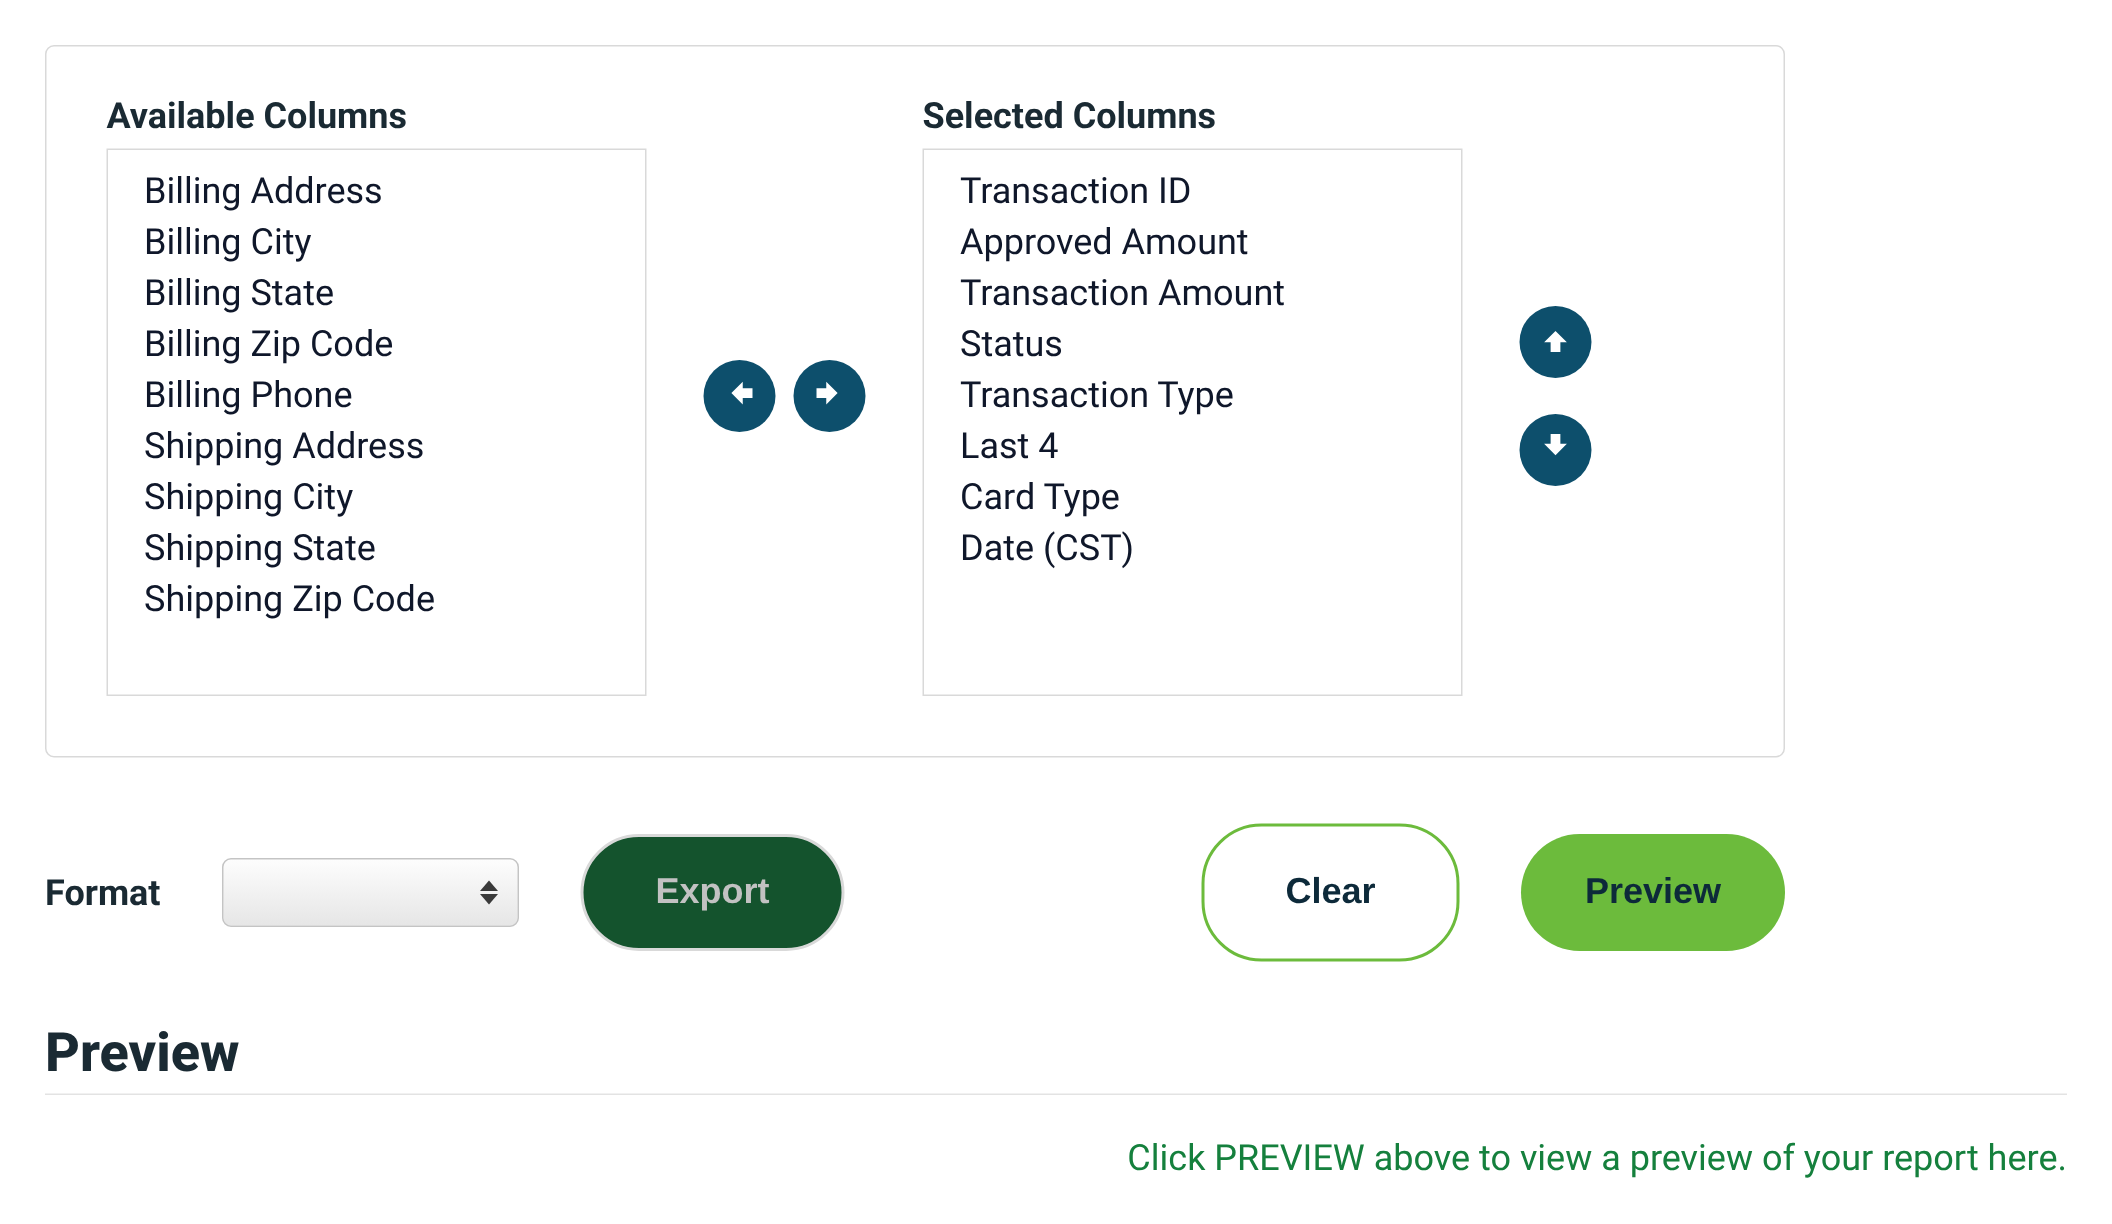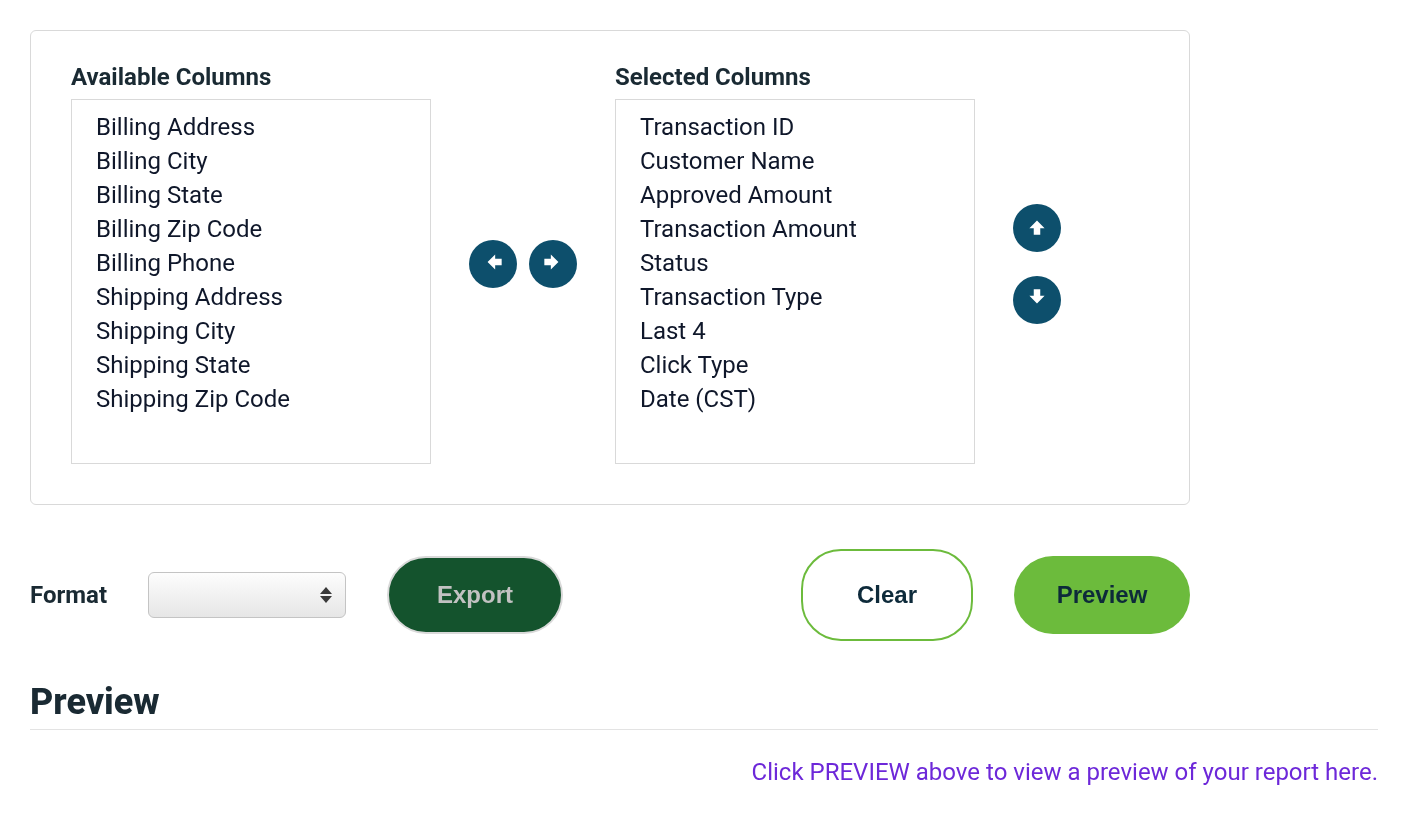--- a/index.html
+++ b/index.html
@@ -159,21 +159,21 @@
     font-size: 36px;
     font-weight: 800;
     color: #1a2a33;
     margin-top: 40px;
     padding-bottom: 6px;
     border-bottom: 1px solid #e3e3e3;
   }
   .preview-hint {
     text-align: right;
     font-size: 24px;
-    color: #6d28d9;
+    color: #15803d;
     margin-top: 28px;
   }
 </style>
 </head>
 <body>
 
 <div class="columns-panel">
 
   <div class="col-block">
     <div class="col-label">Available Columns</div>
@@ -207,27 +207,26 @@
           </svg>
       </span>
     </button>
   </div>
 
   <div class="col-block">
     <div class="col-label">Selected Columns</div>
     <div class="listbox" style="width:360px;">
       <div class="listbox-inner" id="selected-list">
           <div class="list-item">Transaction ID</div>
-          <div class="list-item">Customer Name</div>
           <div class="list-item">Approved Amount</div>
           <div class="list-item">Transaction Amount</div>
           <div class="list-item">Status</div>
           <div class="list-item">Transaction Type</div>
           <div class="list-item">Last 4</div>
-          <div class="list-item">Click Type</div>
+          <div class="list-item">Card Type</div>
           <div class="list-item">Date (CST)</div>
         </div>
     </div>
   </div>
 
   <div class="reorder-controls">
     <button class="circle-btn">
       <span>
         <svg viewBox="0 0 24 24">
             <path d="M5 14l7-7 7 7h-4v6h-6v-6H5z"></path>

